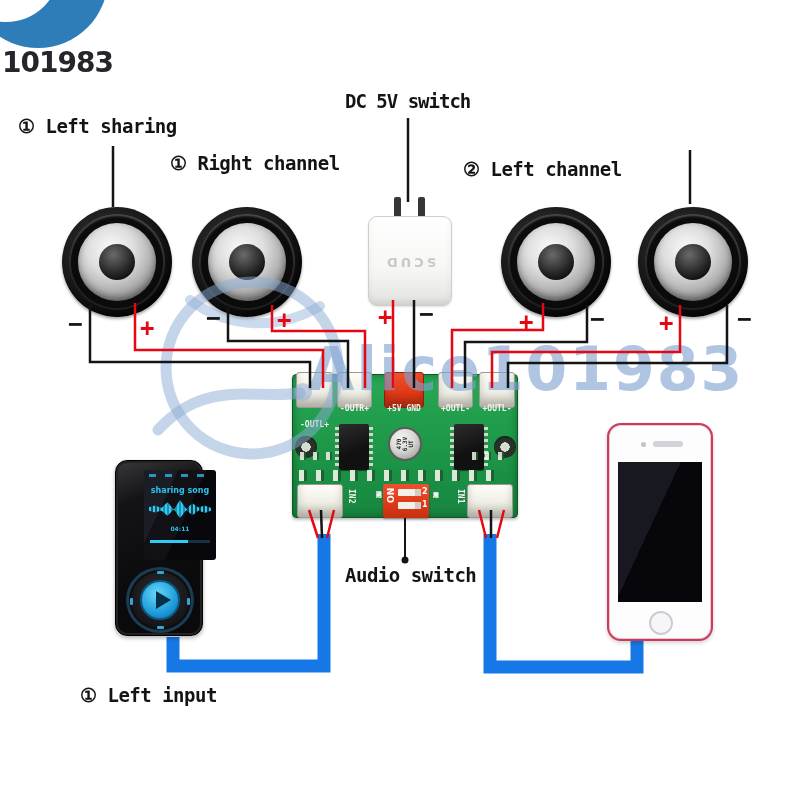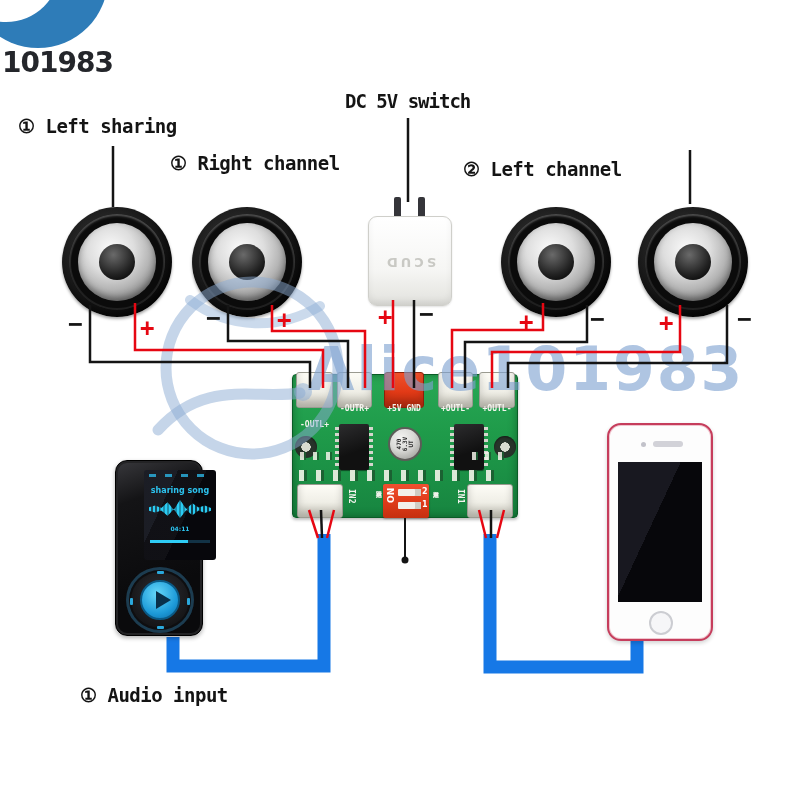--- a/index.html
+++ b/index.html
@@ -261,21 +261,22 @@
     <line x1="334" y1="510" x2="327" y2="538" stroke="#e60712" stroke-width="2.5"></line>
     <line x1="479" y1="510" x2="486" y2="538" stroke="#e60712" stroke-width="2.5"></line>
     <line x1="491" y1="510" x2="491" y2="538" stroke="#141414" stroke-width="2.5"></line>
     <line x1="504" y1="510" x2="497" y2="538" stroke="#e60712" stroke-width="2.5"></line>
   </svg>
 
   <div class="lbl" style="left:345px;top:90px;letter-spacing:-1px">DC 5V switch</div>
   <div class="lbl" style="left:18px;top:115px">① Left sharing</div>
   <div class="lbl" style="left:170px;top:152px">① Right channel</div>
   <div class="lbl" style="left:463px;top:158px">② Left channel</div>
-  <div class="lbl" style="left:80px;top:684px">① Audio input</div>
+  <div class="lbl" style="left:345px;top:564px">Audio switch</div>
+  <div class="lbl" style="left:80px;top:684px">① Left input</div>
 
   <div class="sign minus" style="left:68px;top:310px">−</div>
   <div class="sign plus" style="left:140px;top:314px">+</div>
   <div class="sign minus" style="left:206px;top:304px">−</div>
   <div class="sign plus" style="left:277px;top:306px">+</div>
   <div class="sign plus" style="left:519px;top:308px">+</div>
   <div class="sign minus" style="left:590px;top:305px">−</div>
   <div class="sign plus" style="left:659px;top:309px">+</div>
   <div class="sign minus" style="left:737px;top:305px">−</div>
   <div class="sign plus" style="left:378px;top:303px">+</div>

